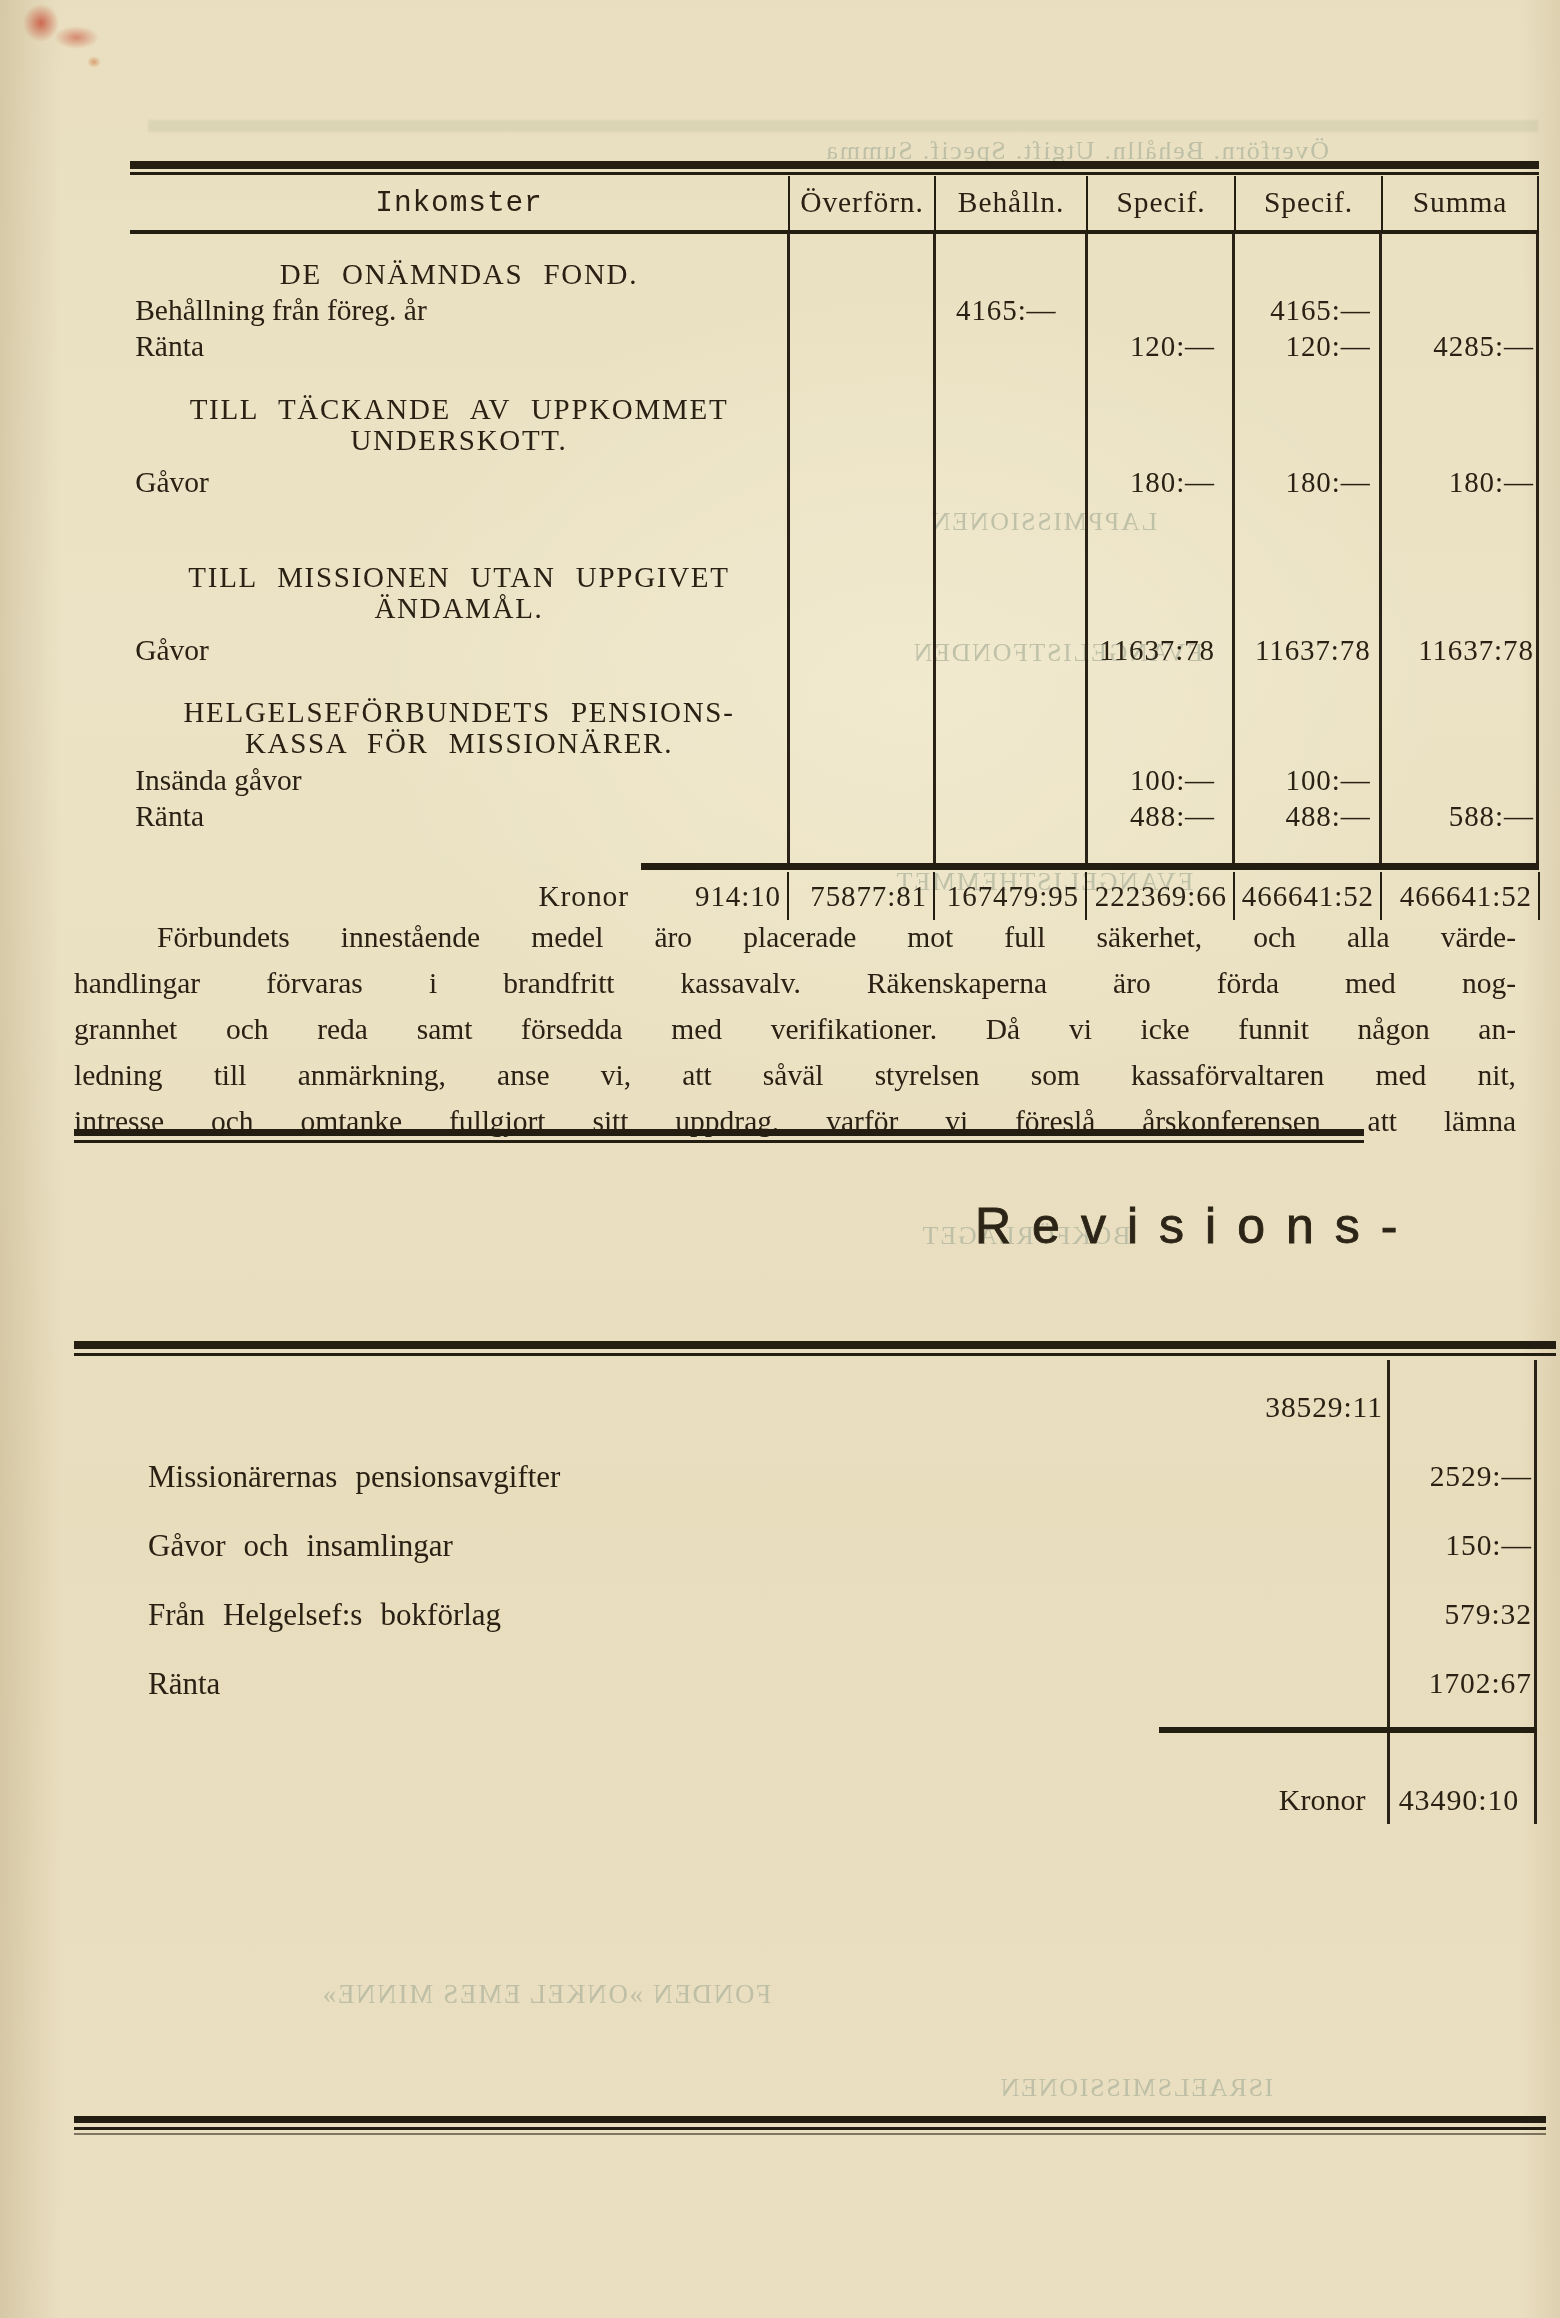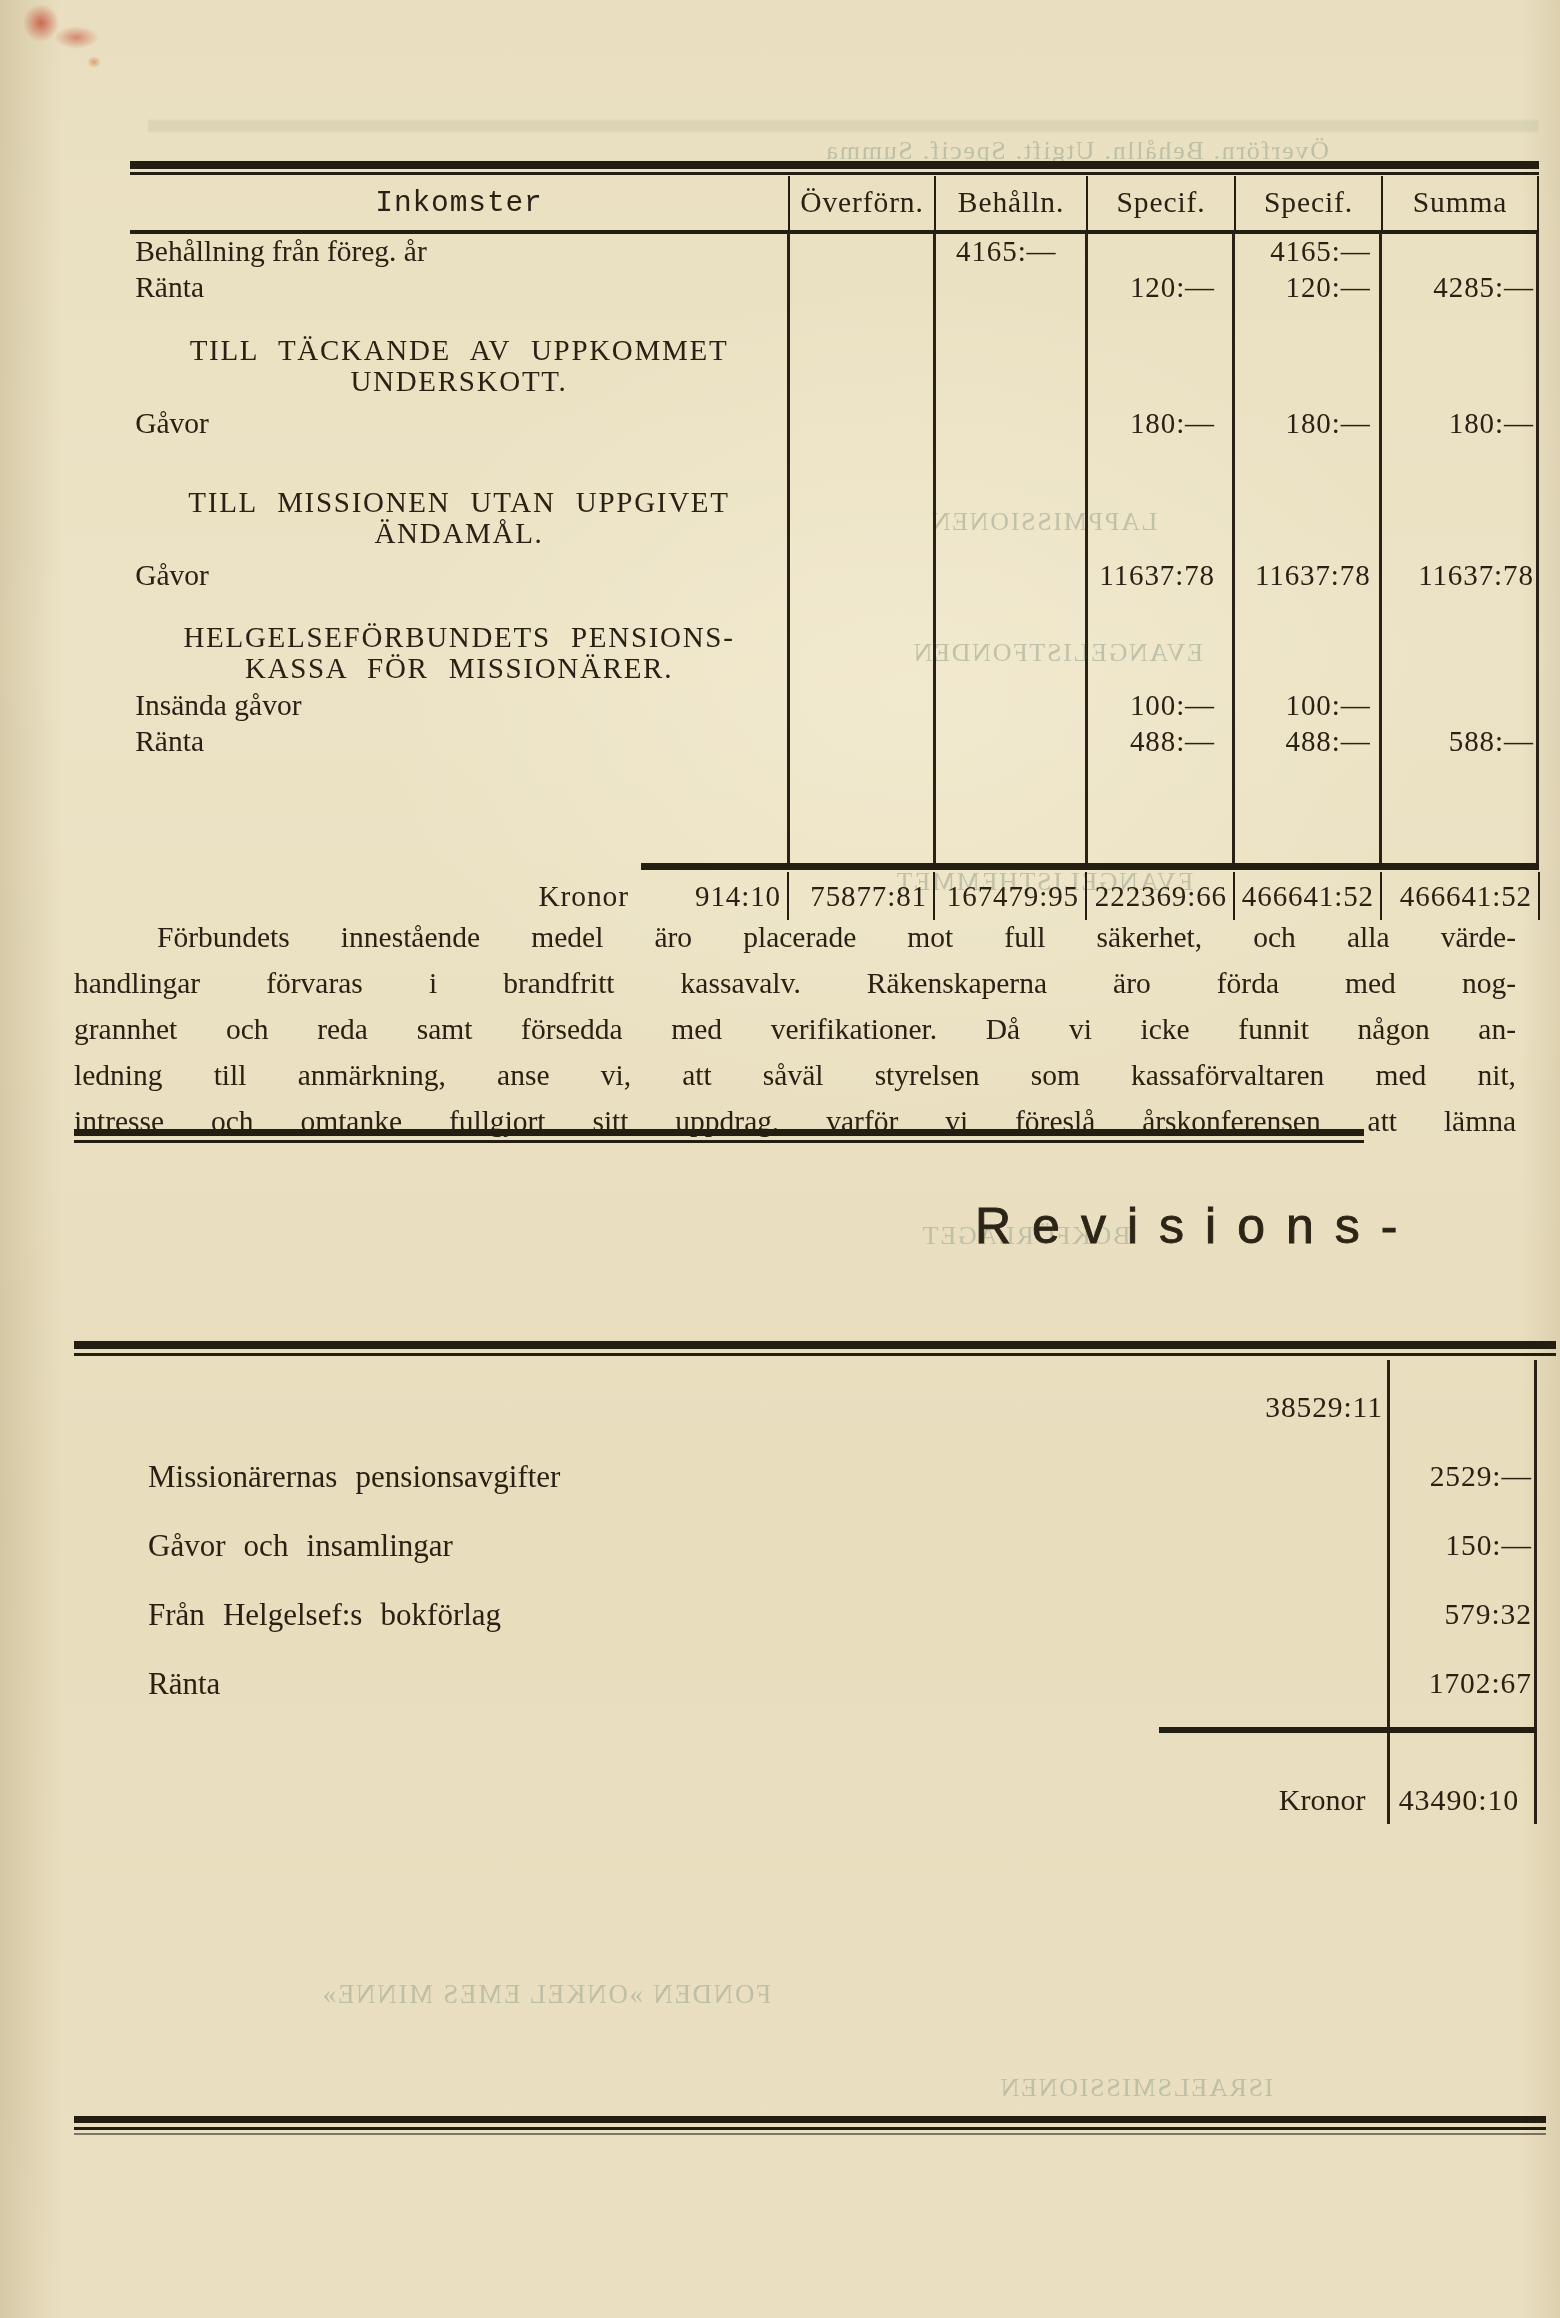--- a/index.html
+++ b/index.html
@@ -98,20 +98,21 @@
 
     <div class="t1-body">
 
       <div class="vdiv" style="left:657px;"></div>
       <div class="vdiv" style="left:803px;"></div>
       <div class="vdiv" style="left:955px;"></div>
       <div class="vdiv" style="left:1102px;"></div>
       <div class="vdiv" style="left:1249px;"></div>
       <div class="vdiv" style="left:1406px;"></div>
 
+      <div class="sec-h" style="margin-top:26px;height:33px;">DE ONÄMNDAS FOND.</div>
       <div class="t1row">
         <div class="lab">Behållning från föreg. år</div>
         <div class="val c2"></div>
         <div class="val c3">4165:—</div>
         <div class="val c4"></div>
         <div class="val c5">4165:—</div>
         <div class="val c6"></div>
       </div>
       <div class="t1row">
         <div class="lab">Ränta</div>
@@ -126,21 +127,21 @@
       <div class="sec-h" style="height:31px;">UNDERSKOTT.</div>
       <div class="t1row" style="margin-top:7px;height:38px;line-height:38px;">
         <div class="lab">Gåvor</div>
         <div class="val c2"></div>
         <div class="val c3"></div>
         <div class="val c4">180:—</div>
         <div class="val c5">180:—</div>
         <div class="val c6">180:—</div>
       </div>
 
-      <div class="sec-h" style="margin-top:45px;height:31px;">TILL MISSIONEN UTAN UPPGIVET</div>
+      <div class="sec-h" style="margin-top:61px;height:31px;">TILL MISSIONEN UTAN UPPGIVET</div>
       <div class="sec-h" style="height:31px;">ÄNDAMÅL.</div>
       <div class="t1row" style="margin-top:7px;height:38px;line-height:38px;">
         <div class="lab">Gåvor</div>
         <div class="val c2"></div>
         <div class="val c3"></div>
         <div class="val c4">11637:78</div>
         <div class="val c5">11637:78</div>
         <div class="val c6">11637:78</div>
       </div>
 

